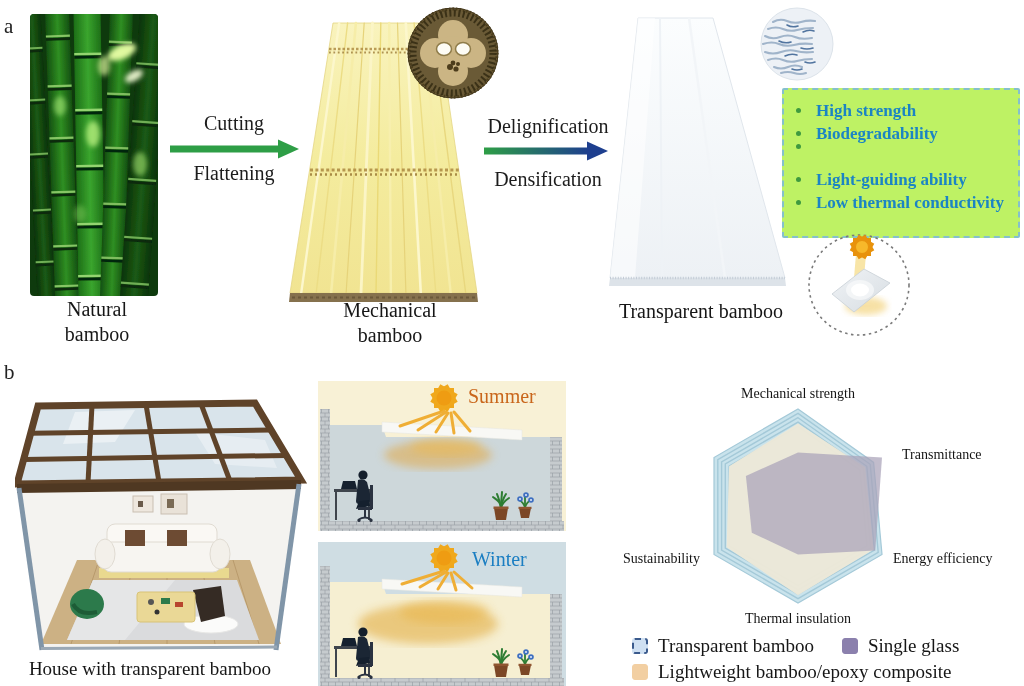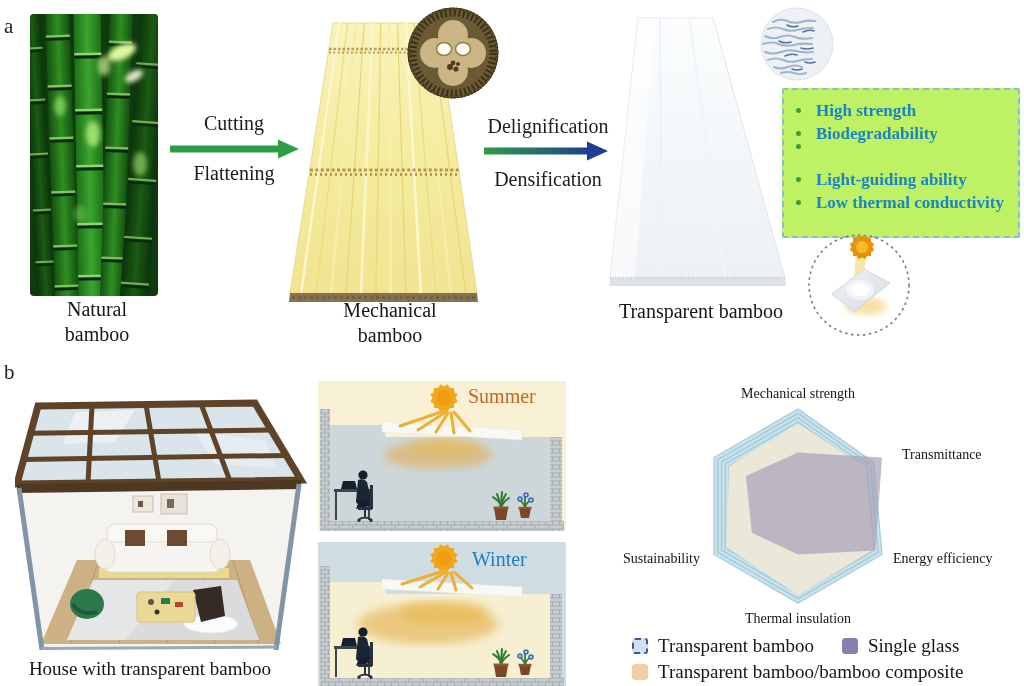--- a/index.html
+++ b/index.html
@@ -441,16 +441,16 @@
   <div class="abs legend-item" style="left:632px;top:635px;">
     <span class="legend-swatch" style="background: rgb(207, 224, 242); border: 2px dashed rgb(58, 90, 140);"></span>
     <span>Transparent bamboo</span>
   </div>
   <div class="abs legend-item" style="left:842px;top:635px;">
     <span class="legend-swatch" style="background: rgb(139, 128, 173); border: 1px solid rgb(139, 128, 173);"></span>
     <span>Single glass</span>
   </div>
   <div class="abs legend-item" style="left:632px;top:661px;">
     <span class="legend-swatch" style="background: rgb(242, 207, 162); border: 1px solid rgb(242, 207, 162);"></span>
-    <span>Transparent bamboo/bamboo composite</span>
+    <span>Lightweight bamboo/epoxy composite</span>
   </div>
 
 </div>
 
 </body></html>

